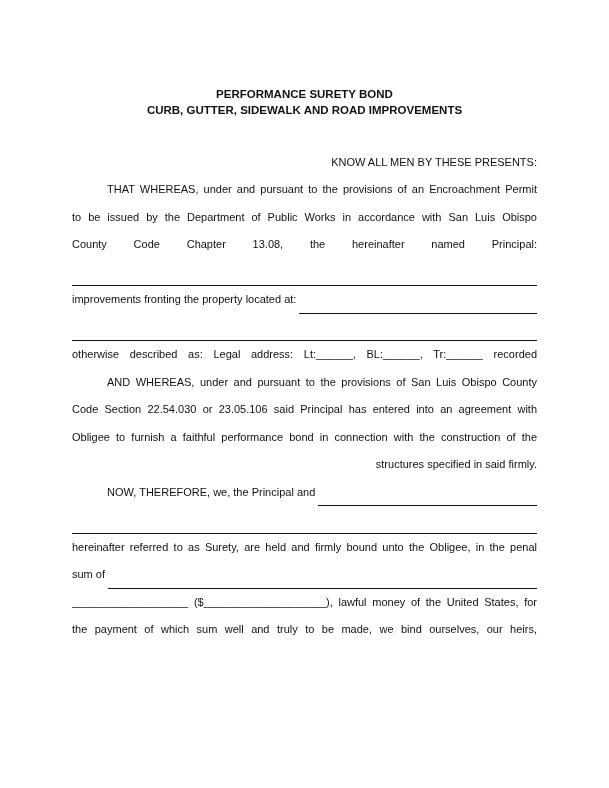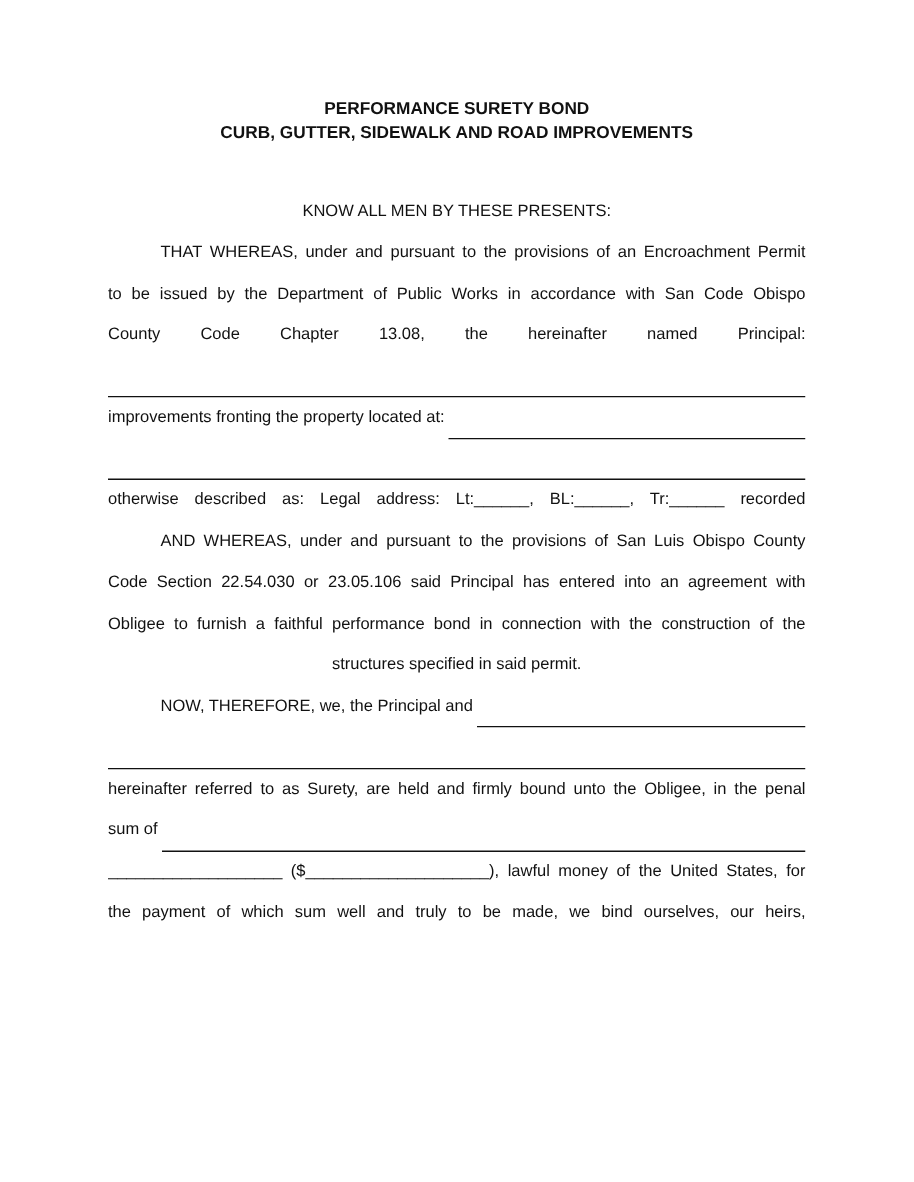--- a/index.html
+++ b/index.html
@@ -5,59 +5,59 @@
   html,body{margin:0;padding:0;background:#ffffff;}
   .page{
     position:relative;
     width:609px;height:788px;
     background:#ffffff;
     font-family:"Liberation Sans", sans-serif;
     color:#111111;
     overflow:hidden;
   }
   .content{position:absolute;left:72px;right:72px;top:66px;}
-  .title-block{text-align:center;font-weight:bold;font-size:11.5px;line-height:15.5px;}
+  .title-block{text-align:center;font-weight:bold;font-size:11.5px;line-height:15.5px;margin-top:21px;}
   .doc-body{margin-top:30.5px;font-size:11px;}
   .line{height:27.5px;line-height:27.5px;overflow:hidden;}
   .line.just{text-align:justify;text-align-last:justify;}
-  .line.left{text-align:center;}
+  .line.left{text-align:right;}
   .line.indent{padding-left:35px;}
   .line.fillline{display:flex;align-items:flex-end;}
   .line.fillline .text{white-space:pre;flex:0 0 auto;}
   .fill{flex:1 1 auto;height:22px;border-bottom:1px solid #111111;}
 </style>
 </head>
 <body>
 
 <div class="page">
   <div class="content">
     <div class="title-block">
       <div class="title-line">PERFORMANCE SURETY BOND</div>
       <div class="title-line">CURB, GUTTER, SIDEWALK AND ROAD IMPROVEMENTS</div>
     </div>
     <div class="doc-body">
         <div class="line left"><span class="text">KNOW ALL MEN BY THESE PRESENTS:</span></div>
         <div class="line just indent"><span class="text">THAT WHEREAS, under and pursuant to the provisions of an Encroachment Permit</span></div>
-        <div class="line just"><span class="text">to be issued by the Department of Public Works in accordance with San Code Obispo</span></div>
+        <div class="line just"><span class="text">to be issued by the Department of Public Works in accordance with San Luis Obispo</span></div>
         <div class="line just"><span class="text">County Code Chapter 13.08, the hereinafter named Principal:</span></div>
         <div class="line fillline">
           <span class="fill"></span>
         </div>
         <div class="line fillline">
           <span class="text">improvements fronting the property located at: </span>
           <span class="fill"></span>
         </div>
         <div class="line fillline">
           <span class="fill"></span>
         </div>
         <div class="line just"><span class="text">otherwise described as: Legal address: Lt:______, BL:______, Tr:______ recorded</span></div>
         <div class="line just indent"><span class="text">AND WHEREAS, under and pursuant to the provisions of San Luis Obispo County</span></div>
         <div class="line just"><span class="text">Code Section 22.54.030 or 23.05.106 said Principal has entered into an agreement with</span></div>
         <div class="line just"><span class="text">Obligee to furnish a faithful performance bond in connection with the construction of the</span></div>
-        <div class="line left"><span class="text">structures specified in said permit.</span></div>
+        <div class="line left"><span class="text">structures specified in said firmly.</span></div>
         <div class="line fillline indent">
           <span class="text">NOW, THEREFORE, we, the Principal and </span>
           <span class="fill"></span>
         </div>
         <div class="line fillline">
           <span class="fill"></span>
         </div>
         <div class="line just"><span class="text">hereinafter referred to as Surety, are held and firmly bound unto the Obligee, in the penal</span></div>
         <div class="line fillline">
           <span class="text">sum of </span>

